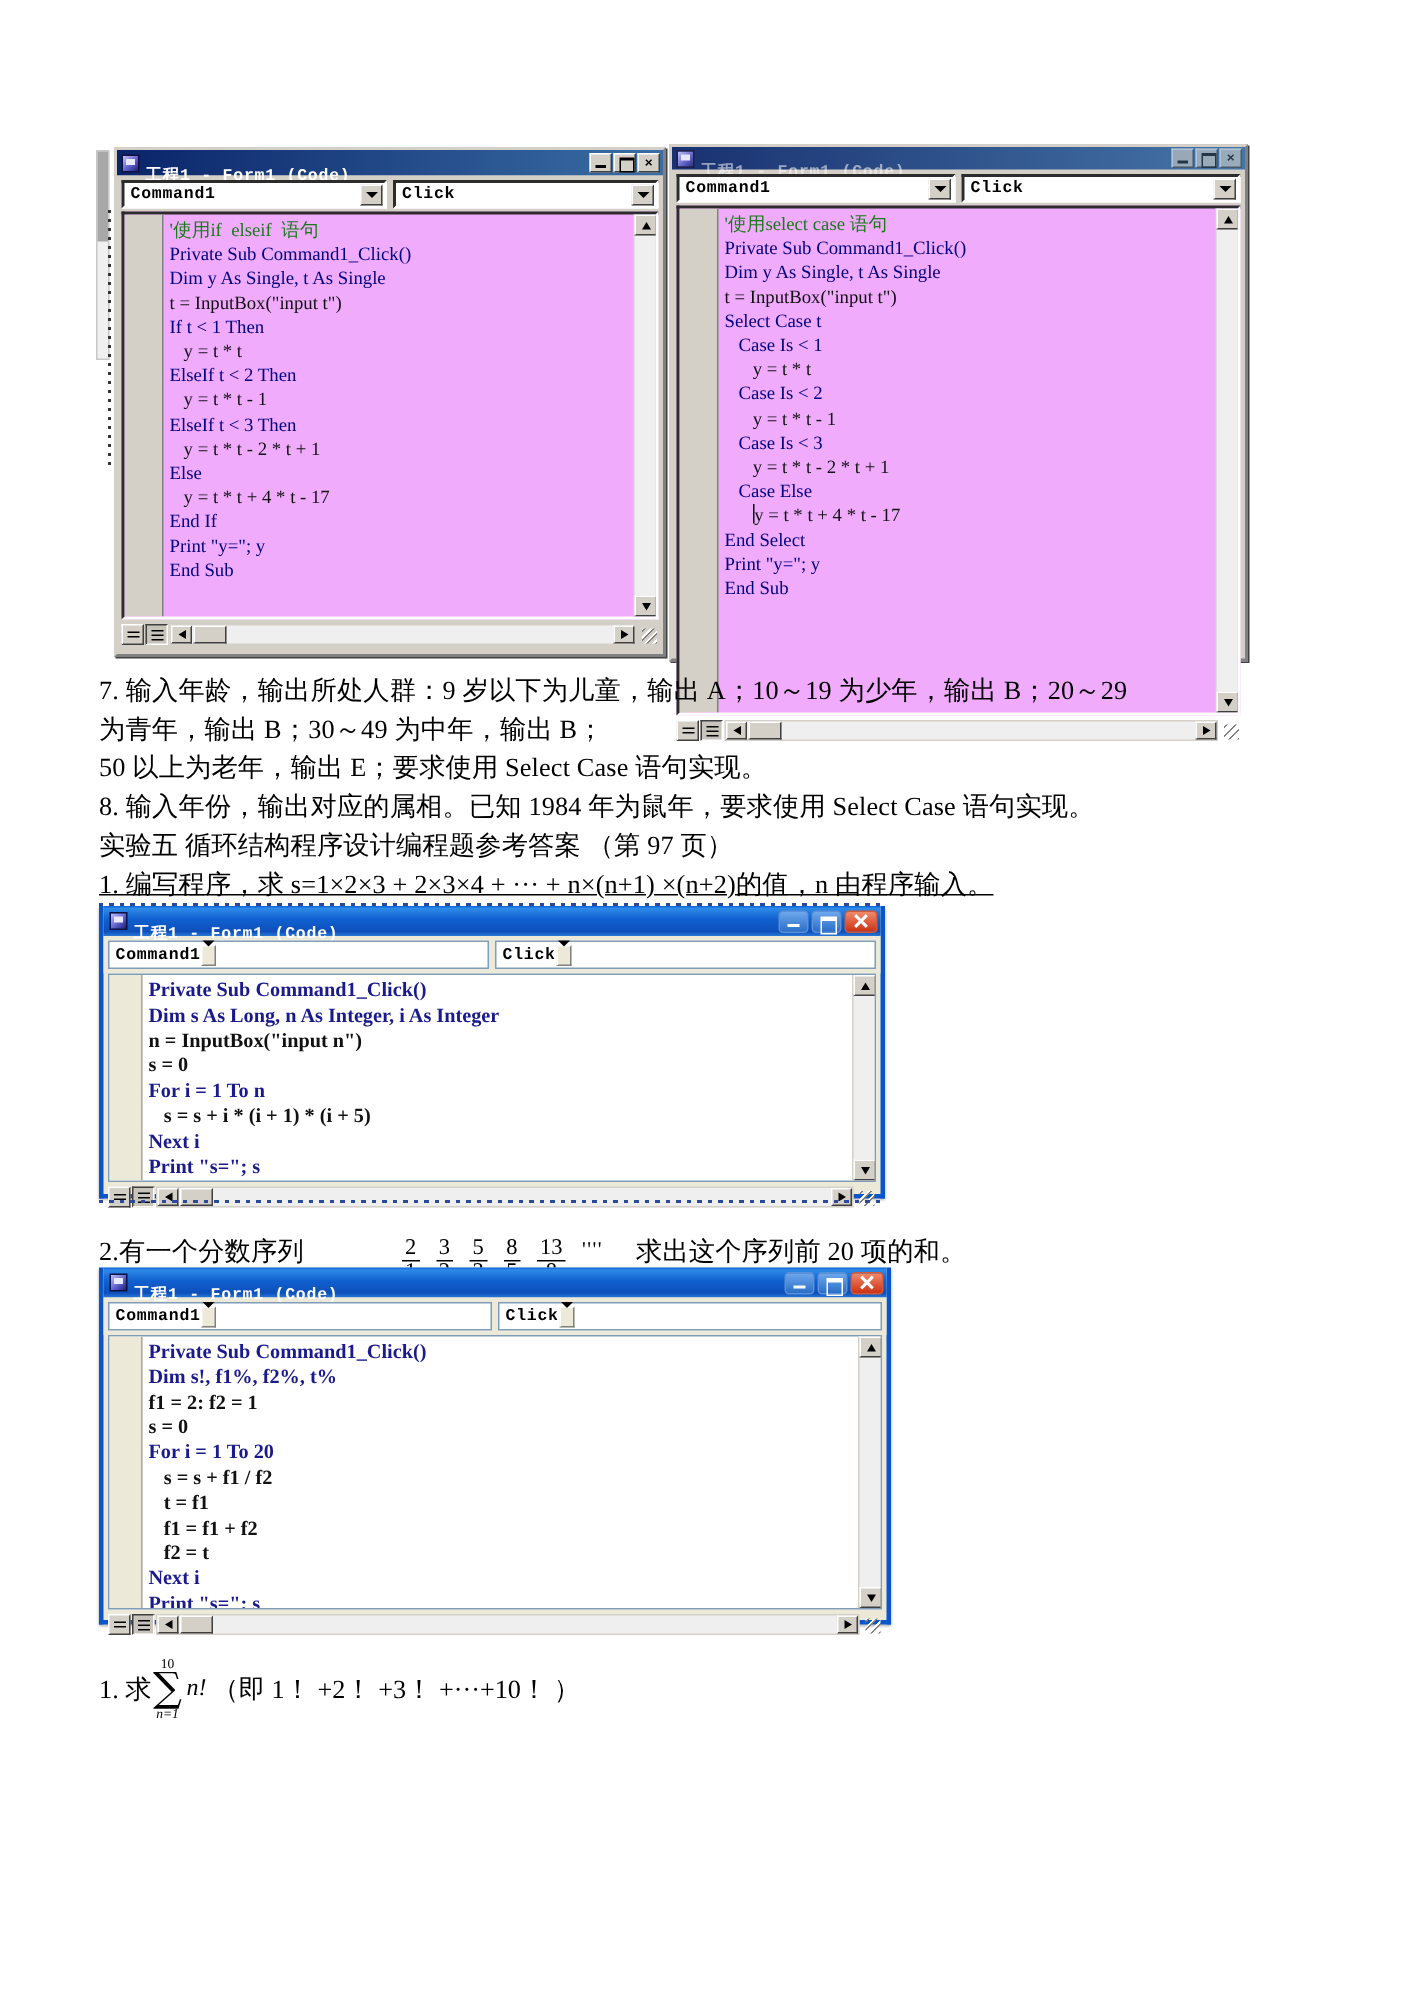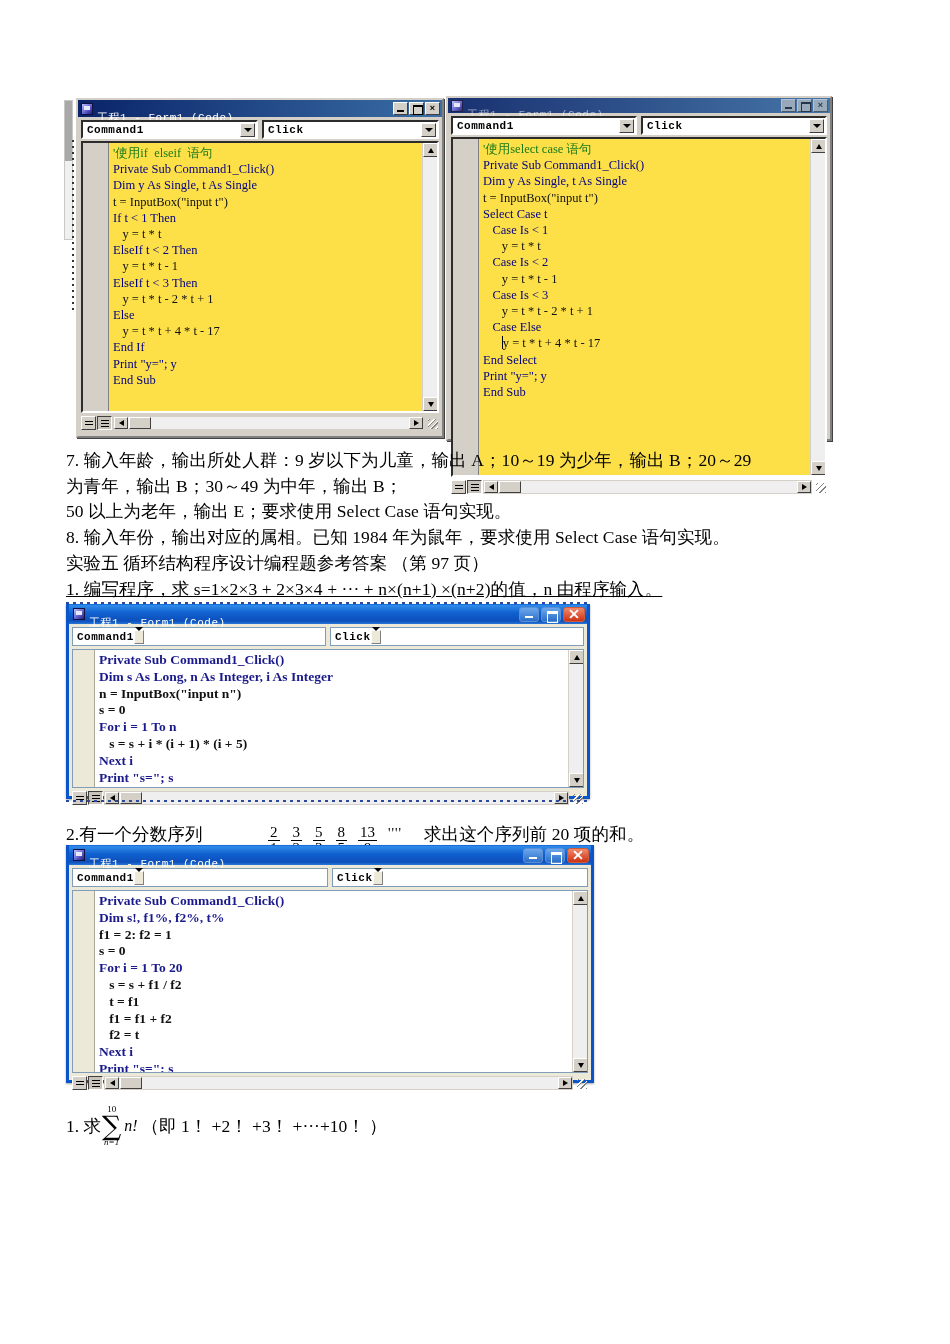--- a/index.html
+++ b/index.html
@@ -33,21 +33,21 @@
     width:12px; height:12px; margin-right:4px; flex:none;
     background:linear-gradient(135deg,#c0c0ff 0%, #5858c8 60%, #202070 100%);
     border:1px solid #101040; position:relative;
   }
   .tbar-icon::after{
     content:""; position:absolute; left:2px; top:2px; width:6px; height:4px;
     background:#e8e8ff;
   }
   .tbar-title {
     font-family:"Liberation Mono", monospace;
-    font-size:11px; font-weight:normal; letter-spacing:0.5px;
+    font-size:11px; font-weight:bold; letter-spacing:0.5px;
     white-space:nowrap; flex:1; line-height:13px;margin-top:19px;
   }
   .tbar-title u { text-decoration:underline; }
   .tbtns-classic { display:flex; gap:1px; align-items:center; }
   .tbtn-classic {
     width:15px; height:13px; background:#d4d0c8;
     border:1px solid #fff; border-right-color:#404040; border-bottom-color:#404040;
     color:#000; font-family:"Liberation Sans",sans-serif; font-size:9px; font-weight:bold;
     display:flex; align-items:center; justify-content:center; line-height:1;
     position:relative;
@@ -69,21 +69,21 @@
   .combo .arrow-btn {
     position:absolute; right:1px; top:1px; width:15px; height:14px;
     background:#d4d0c8; border:1px solid #fff;
     border-right-color:#404040; border-bottom-color:#404040;
     display:flex; align-items:center; justify-content:center;
   }
   .arrow-dn { width:0;height:0;border-left:4px solid transparent;border-right:4px solid transparent;border-top:4px solid #000; }
 
   
   .code-area {
-    position:relative; background:#fde047;
+    position:relative; background:#f0abfc;
     border:2px inset #d4d0c8;
     border-top-color:#808080; border-left-color:#808080;
     border-right-color:#fff; border-bottom-color:#fff;
     margin:0 3px; overflow:hidden;text-decoration:underline;
   }
   .margin-strip {
     position:absolute; left:0; top:0; bottom:0; width:26px;
     background:#d4d0c8; border-right:1px solid #808080;
   }
   .code-text {

